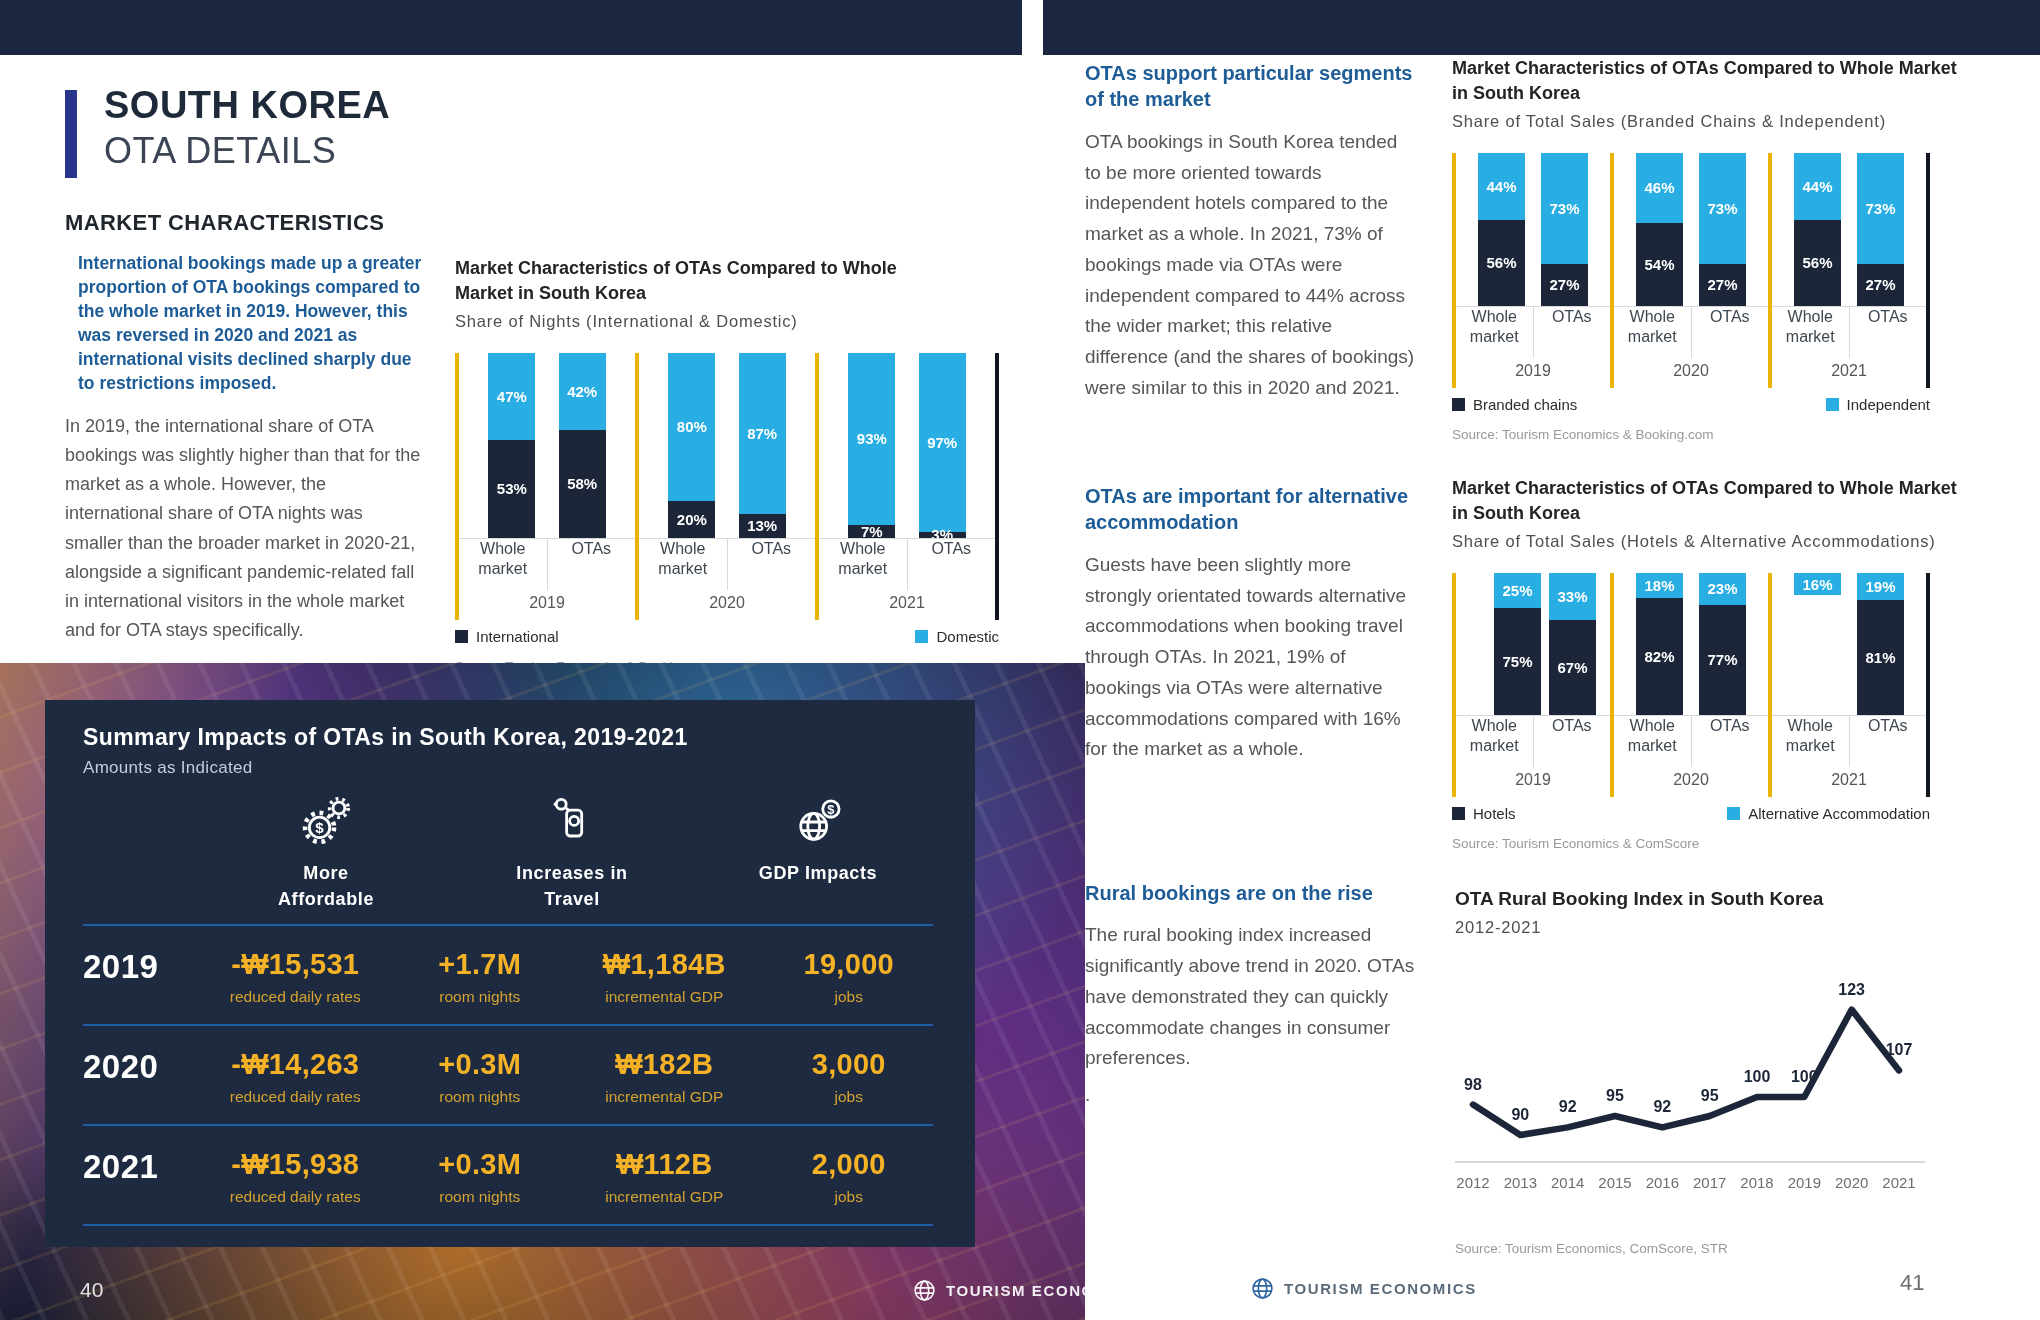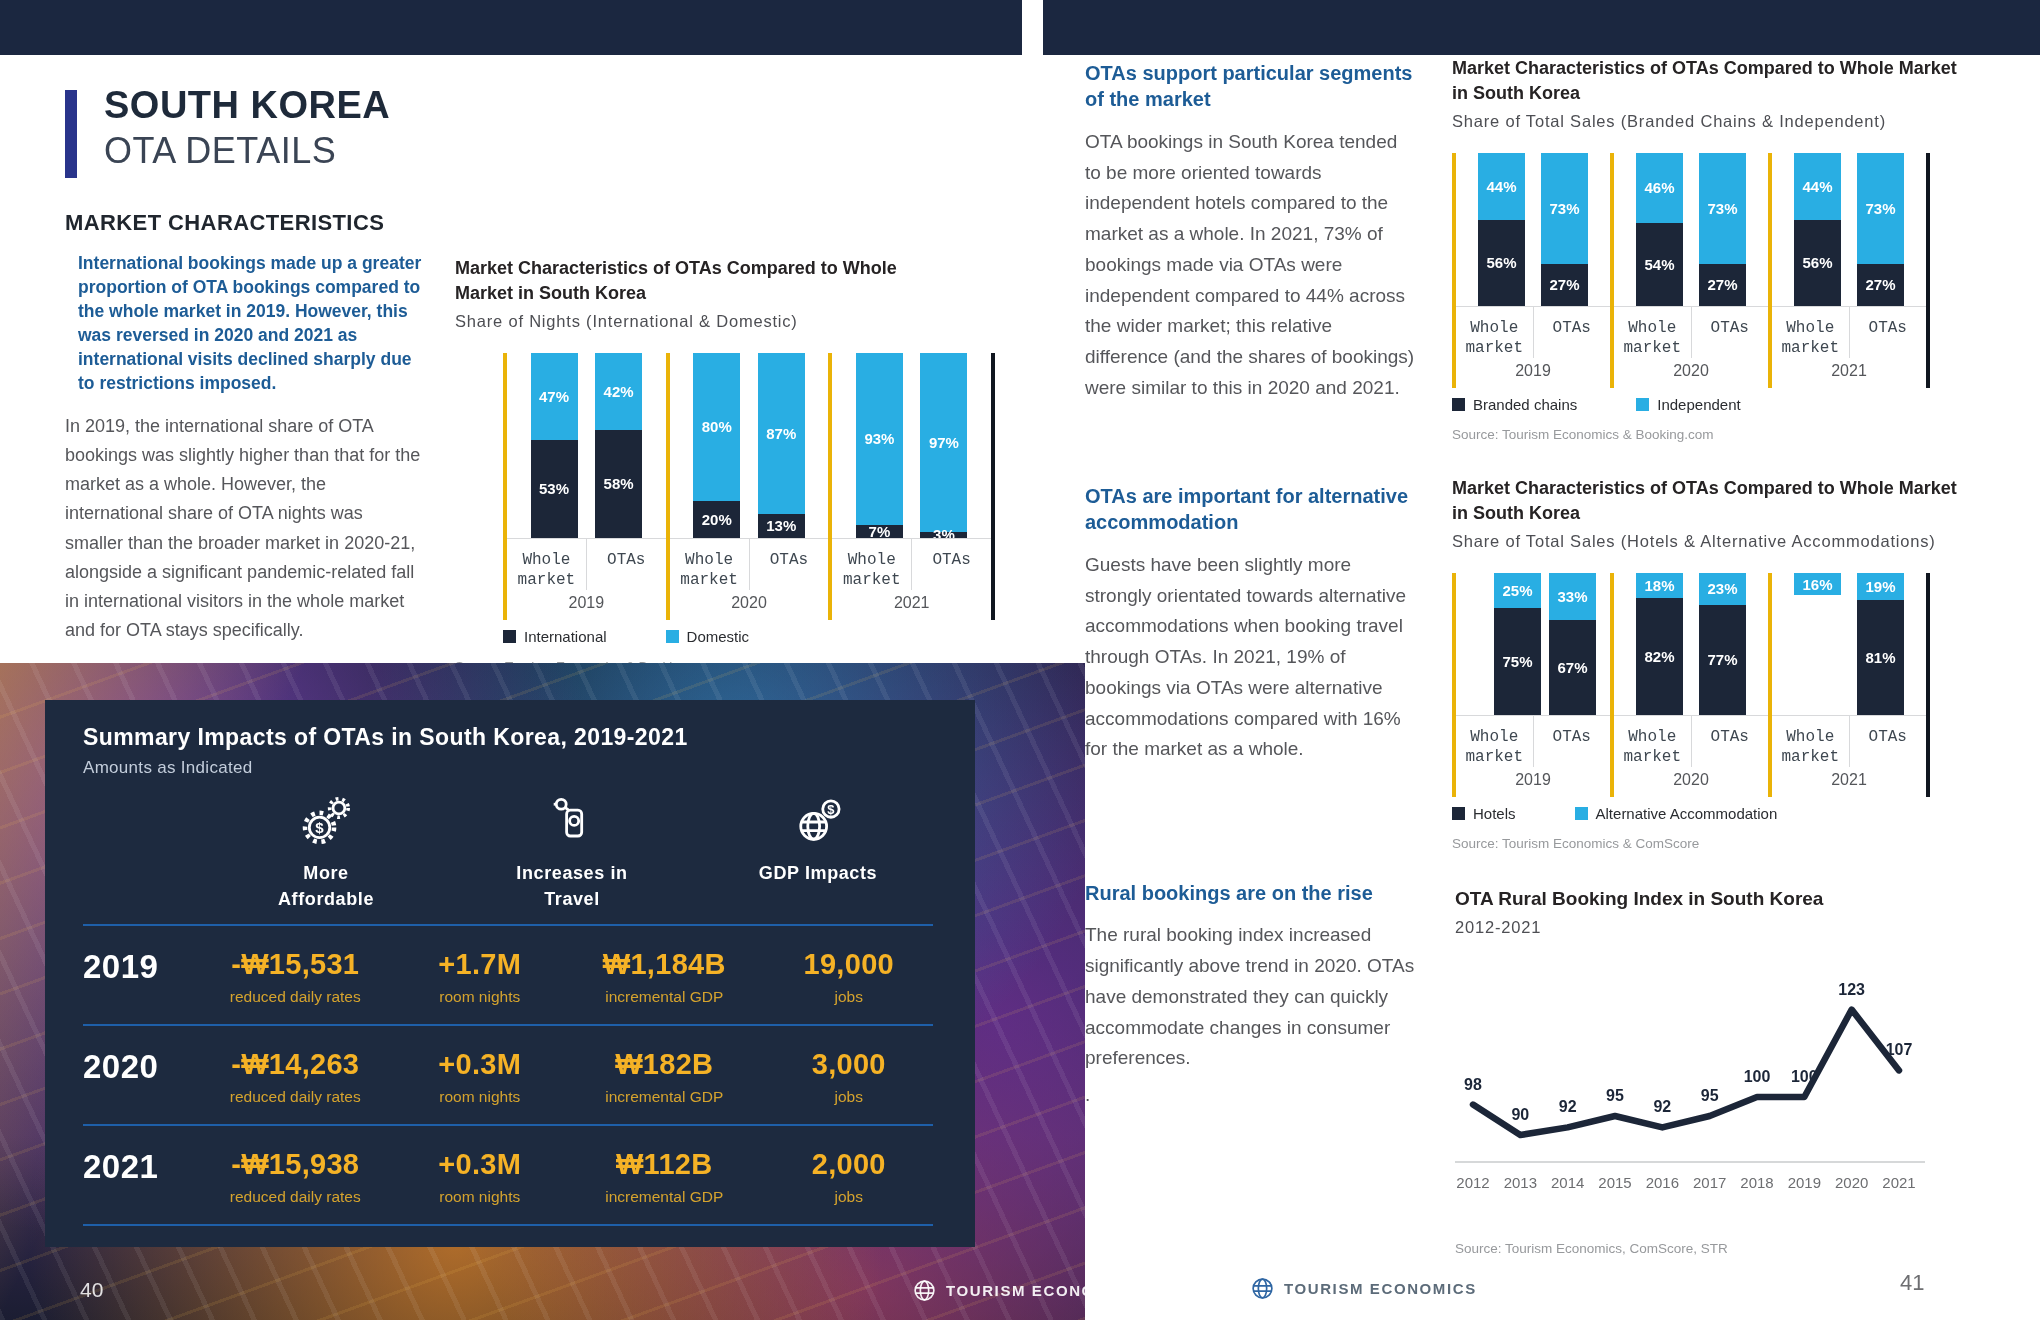--- a/index.html
+++ b/index.html
@@ -30,24 +30,24 @@
   
   .bar-chart { margin-top:22px; }
   .bc-groups { display:flex; }
   .bc-group { flex:1; border-left:4px solid #eab308; display:flex; flex-direction:column;justify-content:flex-end; }
   .bc-group:last-child { border-right:4px solid #10161F; }
   .bc-bars { display:flex; justify-content:space-evenly; align-items:stretch; padding:0 6px; }
   .bc-bar { width:47px; height:100%; display:flex; flex-direction:column; }
   .bc-seg { display:flex; align-items:center; justify-content:center; overflow:visible; }
   .bc-seg span { color:#fff; font-weight:bold; font-size:15px; line-height:1; white-space:nowrap; }
   .bc-labels { display:flex; border-top:1px solid #D8D9DB; height:52px; }
-  .bc-label-cell { flex:1; text-align:center; font-size:16px; color:#3E4750; line-height:1.3; padding-top:11px;font-family:Liberation Mono, monospace; }
+  .bc-label-cell { flex:1; text-align:center; font-size:16px; color:#3E4750; line-height:1.3; padding-top:0; }
   .bc-label-cell:first-child { border-right:1px solid #D8D9DB; }
   .bc-year { text-align:center; font-size:16px; color:#54565A; padding:4px 0 8px; }
-  .bc-legend { display:flex; justify-content:flex-start; gap:59px; margin-top:8px; }
+  .bc-legend { display:flex; justify-content:space-between; gap:59px; margin-top:8px; }
   .bc-legend-item { display:flex; align-items:center; gap:8px; font-size:15px; color:#2A2C30; }
   .bc-swatch { width:13px; height:13px; display:inline-block; }
 
   
   .rp-section { position:absolute; }
   .rp-heading { font-size:20px; font-weight:bold; color:#1D5C96; line-height:1.32; }
   .rp-body { margin-top:14px; font-size:19px; color:#55565A; line-height:1.62; }
   .rp-stray { margin-top:10px; font-size:19px; color:#55565A; }
 
   
@@ -108,21 +108,21 @@
   <div class="kicker-title">SOUTH KOREA</div>
   <div class="kicker-subtitle">OTA DETAILS</div>
 
   <div class="section-heading">MARKET CHARACTERISTICS</div>
   <p class="lead-paragraph">International bookings made up a greater proportion of OTA bookings compared to the whole market in 2019. However, this was reversed in 2020 and 2021 as international visits declined sharply due to restrictions imposed.</p>
   <p class="body-paragraph">In 2019, the international share of OTA bookings was slightly higher than that for the market as a whole. However, the international share of OTA nights was smaller than the broader market in 2020-21, alongside a significant pandemic-related fall in international visitors in the whole market and for OTA stays specifically.</p>
 
   <section class="chart-block" style="left:455px; top:256px; width:500px;">
     <h3 class="chart-title">Market Characteristics of OTAs Compared to Whole Market in South Korea</h3>
     <div class="chart-subtitle">Share of Nights (International &amp; Domestic)</div>
-    <div class="bar-chart" style="width:492px;margin-left:48px;">
+    <div class="bar-chart" style="width:544px;">
         <div class="bc-groups">
           <div class="bc-group">
             <div class="bc-bars" style="height: 185px;">
               <div class="bc-bar">
                 <div class="bc-seg" style="height: 47%; background: rgb(41, 174, 227);">
                   <span>47%</span>
                 </div>
                 <div class="bc-seg" style="height: 53%; background: rgb(28, 38, 56);">
                   <span>53%</span>
                 </div>

